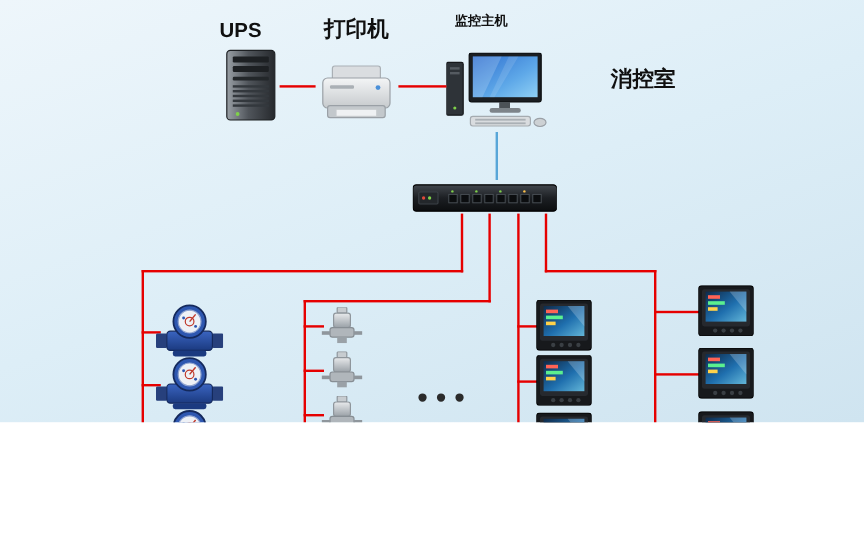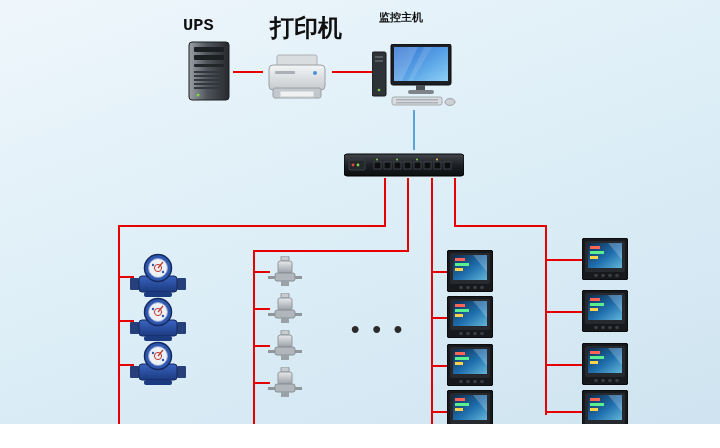--- a/index.html
+++ b/index.html
@@ -1,19 +1,19 @@
 <!DOCTYPE html>
 <html><head>
 <meta charset="utf-8">
 <style>
   html,body{margin:0;padding:0;background:#fff}
   .stage{
-    position:relative;width:720px;height:424px;overflow:hidden;
+    position:relative;width:720px;height:352px;overflow:hidden;
     background:linear-gradient(160deg,#eef6fb 0%,#ddeef7 50%,#cfe4f0 100%);
-    font-family:Liberation Mono, monospace;
+    font-family:Liberation Sans, sans-serif;
   }
   .lbl{position:absolute;color:#101010;font-weight:700;white-space:nowrap}
   .hline{position:absolute;height:2px;background:#e60000}
   .vline{position:absolute;width:2px;background:#e60000}
   .uplink{position:absolute;width:2px;background:#58a6d8}
   .dev{position:absolute;display:block}
   .dots{position:absolute;font-size:24px;font-weight:700;color:#2b2b2b;letter-spacing:7px}
 </style>
 </head>
 <body>
@@ -155,22 +155,23 @@
           <circle cx="14" cy="37.5" r="1.8"></circle>
             <circle cx="21" cy="37.5" r="1.8"></circle>
           <circle cx="28" cy="37.5" r="1.8"></circle>
             <circle cx="35" cy="37.5" r="1.8"></circle>
         </g>
       </symbol>
     </defs>
   </svg>
 
   <div class="lbl" style="left:183px;top:16px;font-size:17px">UPS</div>
-  <div class="lbl" style="left:270px;top:12px;font-size:24px">打印机</div>
+  <div class="lbl" style="left:270px;top:12px;font-size:18px">打印机</div>
   <div class="lbl" style="left:379px;top:10px;font-size:11px">监控主机</div>
+  <div class="lbl" style="left:509px;top:54px;font-size:18px">消控室</div>
 
   <svg class="dev" style="left:186px;top:40px;width:46px;height:62px">
       <use href="#sym-ups"></use>
     </svg>
   <svg class="dev" style="left:263px;top:50px;width:68px;height:54px">
       <use href="#sym-printer"></use>
     </svg>
   <svg class="dev" style="left:372px;top:44px;width:88px;height:62px">
       <use href="#sym-computer"></use>
     </svg>

